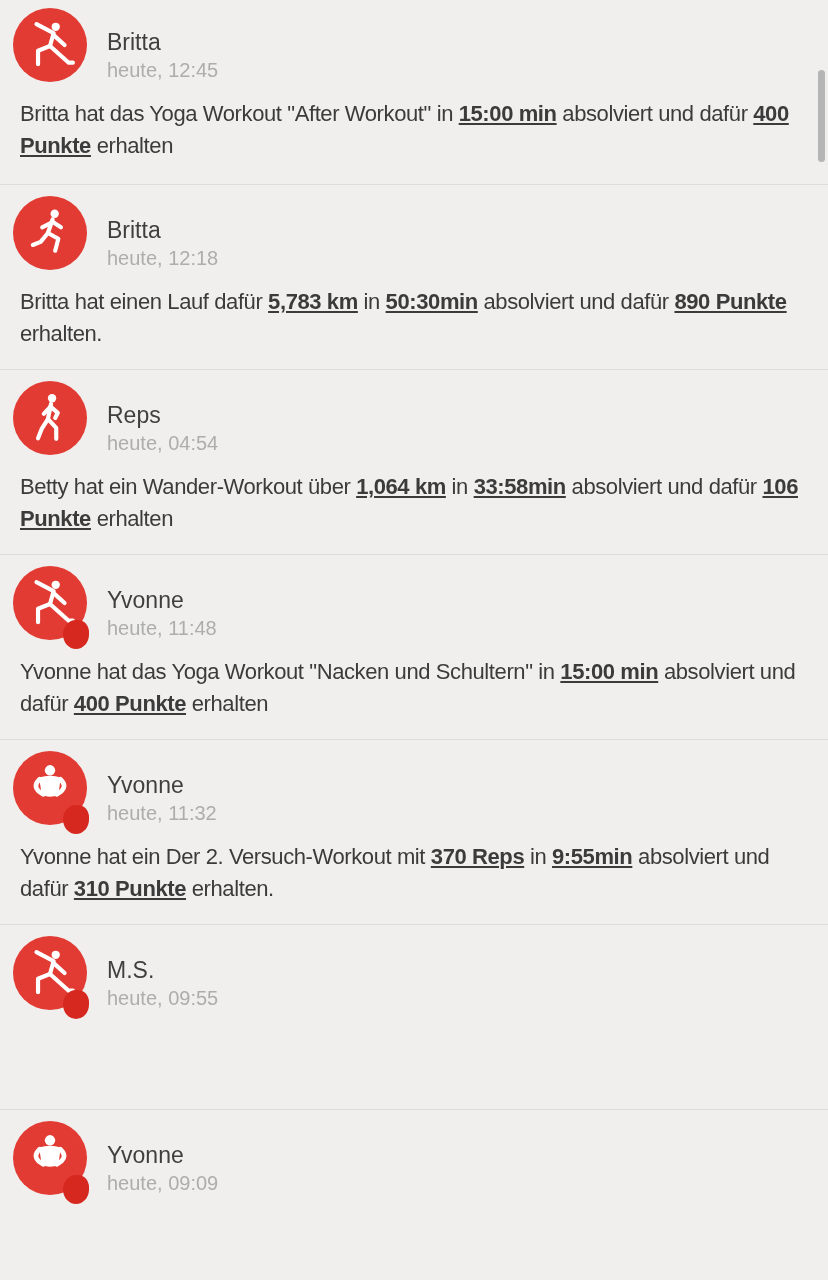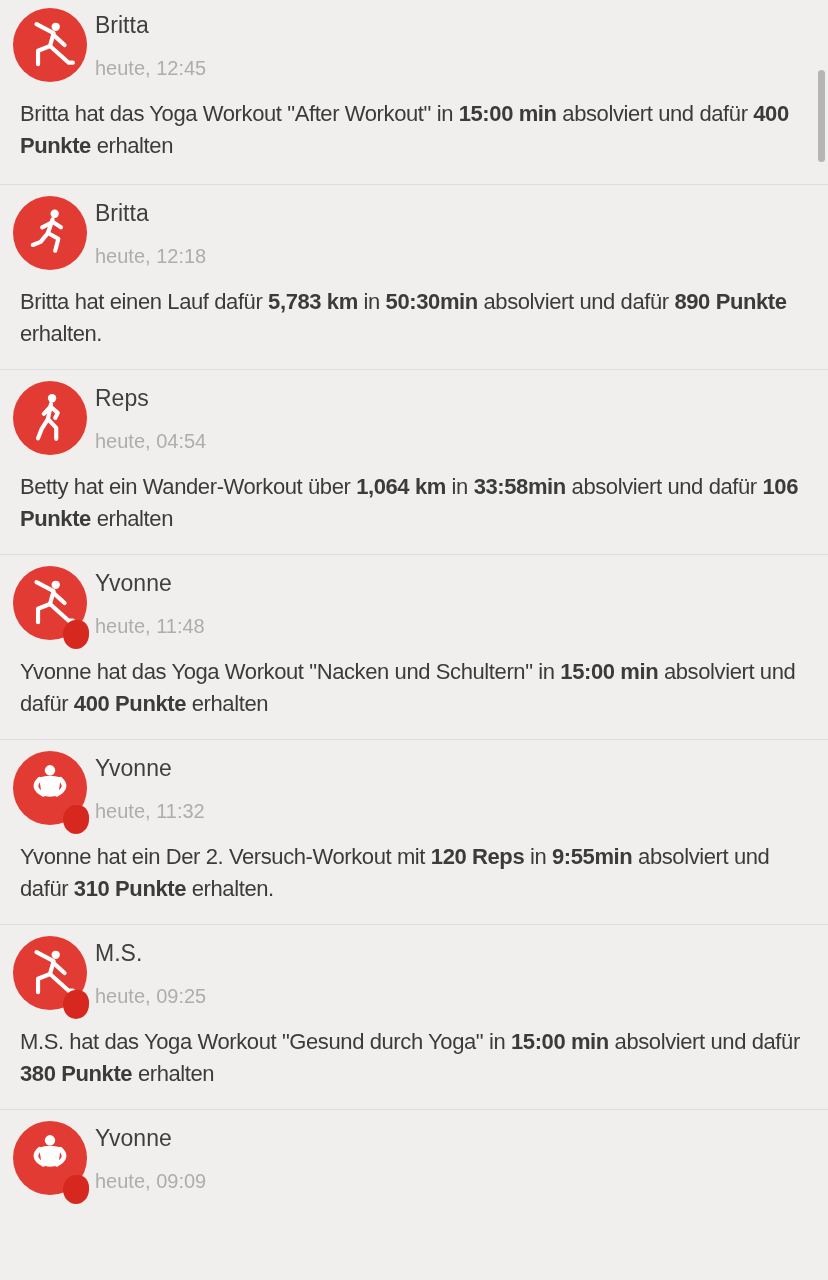--- a/index.html
+++ b/index.html
@@ -22,22 +22,22 @@
   .item{
     min-height:185px;
     padding-top:11px;
     border-bottom:1px solid var(--divider);
   }
   .item:first-child{padding-top:8px;}
   .item:last-child{border-bottom:none;}
   .item-head{
     margin-left:13px;
     display:flex;
-    align-items:center;
-    gap:8px;
+    align-items:flex-end;
+    gap:20px;
   }
   .avatar{
     position:relative;
     width:74px;height:74px;
     flex:0 0 74px;
     background:var(--avatar-red);
     border-radius:50%;
   }
   .avatar .icon{
     position:absolute;inset:0;
@@ -50,30 +50,30 @@
     left:50px;top:54px;
     background:var(--badge-red);
     border-radius:50% 42% 50% 50%;
   }
   .who{display:flex;flex-direction:column;}
   .name{
     font-size:23px;line-height:28px;
     color:var(--name);
   }
   .time{
-    font-size:20px;line-height:24px;margin-top:17px;
+    font-size:20px;line-height:24px;margin-top:2px;
     color:var(--time);
   }
   .msg{
     margin:16px 20px 0 20px;
     font-size:22px;line-height:32px;
     letter-spacing:-0.4px;
     color:var(--body);
   }
-  .msg .b{font-weight:700;}
+  .msg .b{font-weight:700;text-decoration:underline;}
   .scrollbar-thumb{
     position:fixed;
     right:3px;top:70px;
     width:7px;height:92px;
     background:var(--thumb);
     border-radius:4px;
   }
 </style>
 </head>
 <body>
@@ -190,45 +190,44 @@
               </g>
             </svg>
           </span>
         <span class="badge"></span>
       </div>
       <div class="who">
         <div class="name">Yvonne</div>
         <div class="time">heute, 11:32</div>
       </div>
     </header>
-    <p class="msg"><span>Yvonne hat ein Der 2. Versuch-Workout mit </span><span class="b">120 Reps</span><span> in </span><span class="b">9:55min</span><span> absolviert und dafür </span><span class="b">310 Punkte</span><span> erhalten.</span></p>
+    <p class="msg"><span>Yvonne hat ein Der 2. Versuch-Workout mit </span><span class="b">370 Reps</span><span> in </span><span class="b">9:55min</span><span> absolviert und dafür </span><span class="b">310 Punkte</span><span> erhalten.</span></p>
   </article>
 
   <article class="item">
     <header class="item-head">
       <div class="avatar">
         <span class="icon">
             <svg viewBox="0 0 100 100">
               <g stroke="#fff" stroke-width="8" stroke-linecap="round" stroke-linejoin="round" fill="none">
                 <circle cx="61" cy="15" r="8" fill="#fff" stroke="none"></circle>
                 <path d="M24 10 L57 27 L50 52"></path>
                 <path d="M57 31 L78 50"></path>
                 <path d="M50 52 L27 61 L27 87"></path>
                 <path d="M50 52 L86 84 L94 84"></path>
               </g>
             </svg>
           </span>
         <span class="badge"></span>
       </div>
       <div class="who">
         <div class="name">M.S.</div>
-        <div class="time">heute, 09:25</div>
-      </div>
-    </header>
-    <p class="msg"><span>M.S. hat das Yoga Workout "Gesund durch Yoga" in </span><span class="b">15:00 min</span><span> absolviert und dafür </span><span class="b">380 Punkte</span><span> erhalten</span></p>
+        <div class="time">heute, 09:55</div>
+      </div>
+    </header>
   </article>
 
   <article class="item">
     <header class="item-head">
       <div class="avatar">
         <span class="icon">
             <svg viewBox="0 0 100 100">
               <circle cx="50" cy="16" r="10" fill="#fff"></circle>
               <path d="M29 30 Q50 23 71 30 L66 62 Q50 72 34 62 Z" fill="#fff"></path>
               <g stroke="#fff" stroke-width="9" stroke-linecap="round" fill="none">

